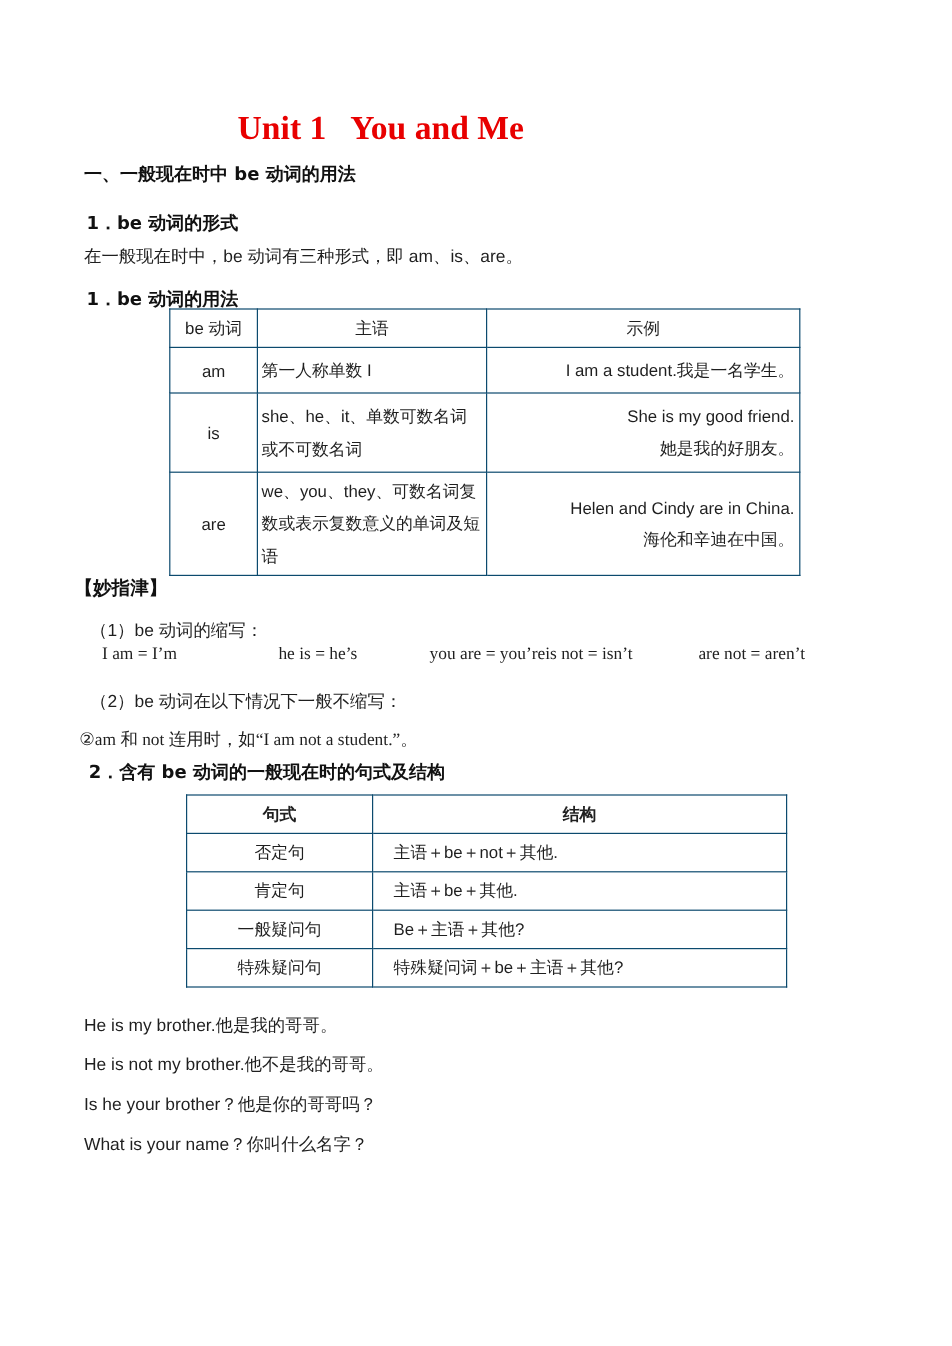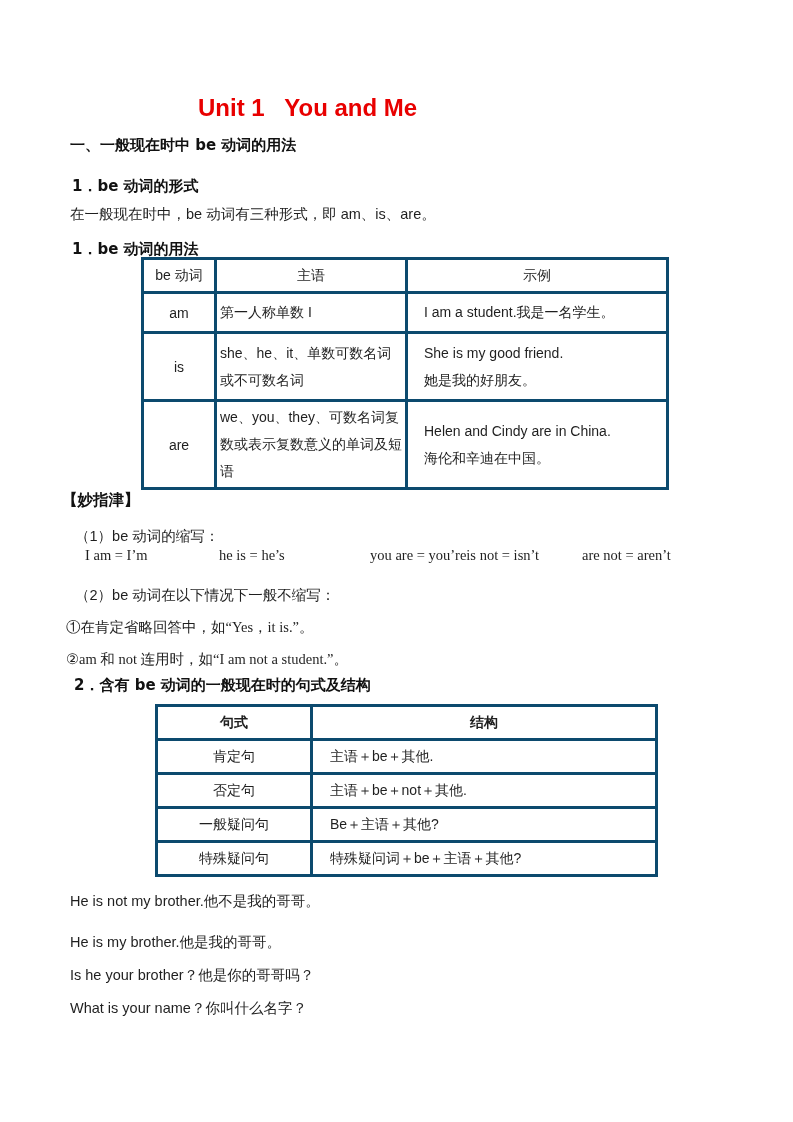--- a/index.html
+++ b/index.html
@@ -5,22 +5,22 @@
   html, body { margin: 0; padding: 0; background: #ffffff; }
   body {
     width: 793px; height: 1122px; overflow: hidden;
     color: #1f1f1f;
     font-family: "Liberation Serif", "DejaVu Serif", serif;
   }
   .page { position: relative; width: 793px; height: 1122px; background: #fff; padding: 0 58px 0 62px; box-sizing: border-box; }
 
   .title {
     margin: 96px 0 0 136px;
-    font-family: Liberation Sans, sans-serif;
-    font-weight: bold; font-size: 24px; line-height: 24px;
+    font-family: Liberation Serif, serif;
+    font-weight: bold; font-size: 28px; line-height: 24px;
     color: #e80000; white-space: pre; width: fit-content;
   }
   .h-know {
     margin-top: 17px; font-family: "DejaVu Sans", sans-serif;
     font-weight: bold; font-size: 19px; line-height: 22px; color: #111;
   }
   .h-part {
     margin: 17px 0 0 8px; font-family: "DejaVu Sans", sans-serif;
     font-weight: bold; font-size: 15px; line-height: 16px; color: #111;
   }
@@ -32,29 +32,29 @@
   .h-part2 { margin-top: 9px; margin-left: 12px; }
   p { margin: 0; }
   .p-forms {
     margin: 12px 0 0 8px;
     font-family: "Liberation Sans", serif; 
     font-size: 14.5px; line-height: 17px;
   }
 
   table { border-collapse: collapse; table-layout: fixed; }
   td, th {
-    border: 3px solid #0c4a6e; font-weight: normal;
+    border: 1px solid #0c4a6e; font-weight: normal;
     font-size: 14px; color: #1f1f1f; padding: 0;
     font-family: "Liberation Sans", serif;
   }
   .t1 { margin-left: 79px; width: 525px; }
   .t1 th { text-align: center; height: 31px; }
   .t1 .c-verb { text-align: center; }
   .t1 .c-subj { padding: 2px 3px; line-height: 27px; text-align: left; }
-  .t1 .c-ex  { padding: 2px 4px 2px 16px; line-height: 27px; text-align: left; }
+  .t1 .c-ex  { padding: 2px 4px 2px 16px; line-height: 27px; text-align: right; }
   .t1 .r-am td { height: 33px; }
   .t1 .r-tall td { height: 61px; }
 
   .t2 { margin-top: 11px; margin-left: 93px; width: 500px; }
   .t2 th { text-align: center; height: 31px; font-weight: bold; }
   .t2 td { height: 31px; }
   .t2 .c-type { text-align: center; }
   .t2 .c-struct { text-align: left; padding-left: 17px; }
 
   .tips-head {
@@ -62,22 +62,22 @@
     font-weight: bold; font-size: 15.5px; line-height: 20px; color: #111;
   }
   .tips-p { margin: 17px 0 0 13px; font-size: 14.5px; line-height: 18px; font-family: "Liberation Sans", serif; }
   .tips-p2 { margin-top: 19px; }
   .contractions {
     position: relative; margin-top: 2px; height: 20px;
     font-family: "Liberation Serif", serif; font-size: 14.5px;
   }
   .contractions span { position: absolute; top: 0; white-space: pre; }
   .c-pos0 { left: 23px; }
-  .c-pos1 { left: 157px; }
-  .c-pos2 { left: 308px; }
+  .c-pos1 { left: 170px; }
+  .c-pos2 { left: 296px; }
   .c-pos3 { left: 520px; }
   .note { margin: 14px 0 0 4px; font-size: 14.5px; line-height: 18px; font-family: "Liberation Serif", serif; }
 
   .ex { margin: 16px 0 0 8px; font-size: 14.5px; line-height: 17px; }
   .ex-first { margin-top: 24px; }
   .en { font-family: "Liberation Sans", "DejaVu Sans", sans-serif; }
   .zh { font-family: "Liberation Serif", "DejaVu Serif", serif; }
 </style>
 </head>
 <body>
@@ -134,52 +134,51 @@
   <p class="tips-p">（1）be 动词的缩写：</p>
 
   <div class="contractions">
     <span class="c-pos0">I am = I’m</span>
     <span class="c-pos1">he is = he’s</span>
     <span class="c-pos2">you are = you’reis not = isn’t</span>
     <span class="c-pos3">are not = aren’t</span>
   </div>
 
   <p class="tips-p tips-p2">（2）be 动词在以下情况下一般不缩写：</p>
-  <p class="note">①在肯定省略回答中，如“Yes，it is.”。</p>
   <p class="note">②am 和 not 连用时，如“I am not a student.”。</p>
 
   <div class="h-sub h-part2">2．含有 be 动词的一般现在时的句式及结构</div>
 
   <table class="t2">
     <colgroup>
         <col style="width:155px">
         <col style="width:345px">
       </colgroup>
     <tbody>
         <tr>
       <th>句式</th>
       <th>结构</th>
     </tr>
     <tr>
+      <td class="c-type">否定句</td>
+      <td class="c-struct">主语＋be＋not＋其他.</td>
+    </tr>
+    <tr>
       <td class="c-type">肯定句</td>
       <td class="c-struct">主语＋be＋其他.</td>
-    </tr>
-    <tr>
-      <td class="c-type">否定句</td>
-      <td class="c-struct">主语＋be＋not＋其他.</td>
     </tr>
     <tr>
       <td class="c-type">一般疑问句</td>
       <td class="c-struct">Be＋主语＋其他?</td>
     </tr>
     <tr>
       <td class="c-type">特殊疑问句</td>
       <td class="c-struct">特殊疑问词＋be＋主语＋其他?</td>
     </tr>
   </tbody>
     </table>
 
+  <p class="ex ex-first"><span class="en">He is my brother.</span><span class="zh">他是我的哥哥。</span></p>
   <p class="ex"><span class="en">He is not my brother.</span><span class="zh">他不是我的哥哥。</span></p>
-  <p class="ex ex-first"><span class="en">He is my brother.</span><span class="zh">他是我的哥哥。</span></p>
   <p class="ex"><span class="en">Is he your brother？</span><span class="zh">他是你的哥哥吗？</span></p>
   <p class="ex"><span class="en">What is your name？</span><span class="zh">你叫什么名字？</span></p>
 
 </div>
 
 </body></html>

